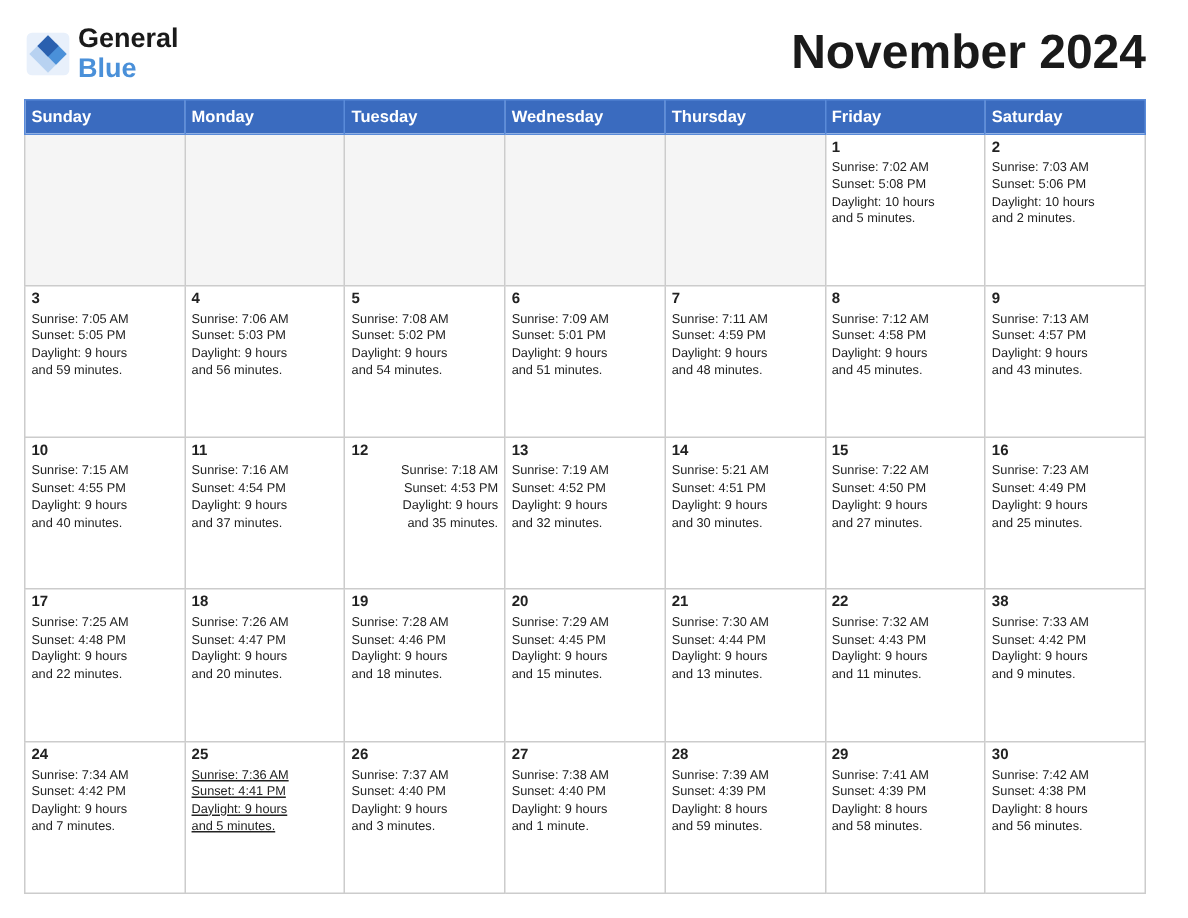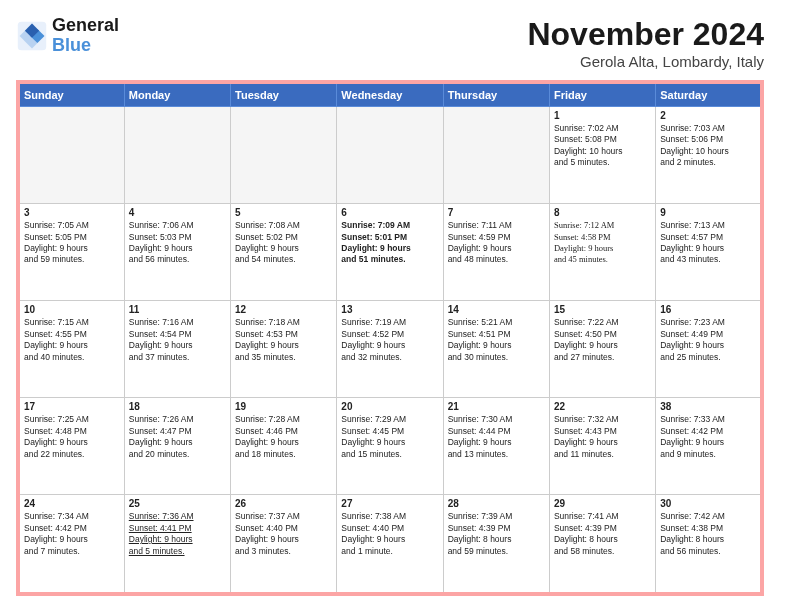--- a/index.html
+++ b/index.html
@@ -48,21 +48,21 @@
       font-size: 32px;
       font-weight: bold;
       color: #1a1a1a;
     }
     .location-title {
       font-size: 15px;
       color: #444;
     }
     .calendar {
       flex: 1;
-      border: 4px solid #fca5a5;
+      border: 1px solid #fca5a5;
       border-collapse: collapse;
       width: 100%;
       table-layout: fixed;
     }
     .calendar th {
       background: #3a6bbf;
       color: #fff;
       font-size: 11px;
       font-weight: bold;
       padding: 5px 4px;
@@ -104,21 +104,20 @@
         <polygon points="24,10 32,18 24,26 16,18" fill="#4a90d9"></polygon>
         <polygon points="18,4 26,12 18,20 10,12" fill="#2a60af"></polygon>
       </svg>
       <div class="logo-text">
         <div>General</div>
         <div><span>Blue</span></div>
       </div>
     </div>
     <div class="title-block">
       <div class="month-title">November 2024</div>
-      <div class="location-title">Gerola Alta, Lombardy, Italy</div>
     </div>
   </div>
 
   <table class="calendar">
     <thead>
       <tr>
       <th>Sunday</th>
           <th>Monday</th>
           <th>Tuesday</th>
           <th>Wednesday</th>
@@ -166,35 +165,35 @@
           </td>
           <td>
             <span class="day-num">5</span>
             <div class="day-info" style="white-space: pre-line;">Sunrise: 7:08 AM
 Sunset: 5:02 PM
 Daylight: 9 hours
 and 54 minutes.</div>
           </td>
           <td>
             <span class="day-num">6</span>
-            <div class="day-info" style="white-space: pre-line; font-weight: bold;">Sunrise: 7:09 AM
+            <div class="day-info" style="white-space: pre-line;">Sunrise: 7:09 AM
 Sunset: 5:01 PM
 Daylight: 9 hours
 and 51 minutes.</div>
           </td>
           <td>
             <span class="day-num">7</span>
             <div class="day-info" style="white-space: pre-line;">Sunrise: 7:11 AM
 Sunset: 4:59 PM
 Daylight: 9 hours
 and 48 minutes.</div>
           </td>
           <td>
             <span class="day-num">8</span>
-            <div class="day-info" style="white-space: pre-line; font-family: Liberation Serif, serif;">Sunrise: 7:12 AM
+            <div class="day-info" style="white-space: pre-line;">Sunrise: 7:12 AM
 Sunset: 4:58 PM
 Daylight: 9 hours
 and 45 minutes.</div>
           </td>
           <td>
             <span class="day-num">9</span>
             <div class="day-info" style="white-space: pre-line;">Sunrise: 7:13 AM
 Sunset: 4:57 PM
 Daylight: 9 hours
 and 43 minutes.</div>
@@ -210,21 +209,21 @@
           </td>
           <td>
             <span class="day-num">11</span>
             <div class="day-info" style="white-space: pre-line;">Sunrise: 7:16 AM
 Sunset: 4:54 PM
 Daylight: 9 hours
 and 37 minutes.</div>
           </td>
           <td>
             <span class="day-num">12</span>
-            <div class="day-info" style="white-space: pre-line;">Sunrise: 7:18 AM
+            <div class="day-info" style="white-space: pre-line; text-align: right;">Sunrise: 7:18 AM
 Sunset: 4:53 PM
 Daylight: 9 hours
 and 35 minutes.</div>
           </td>
           <td>
             <span class="day-num">13</span>
             <div class="day-info" style="white-space: pre-line;">Sunrise: 7:19 AM
 Sunset: 4:52 PM
 Daylight: 9 hours
 and 32 minutes.</div>

